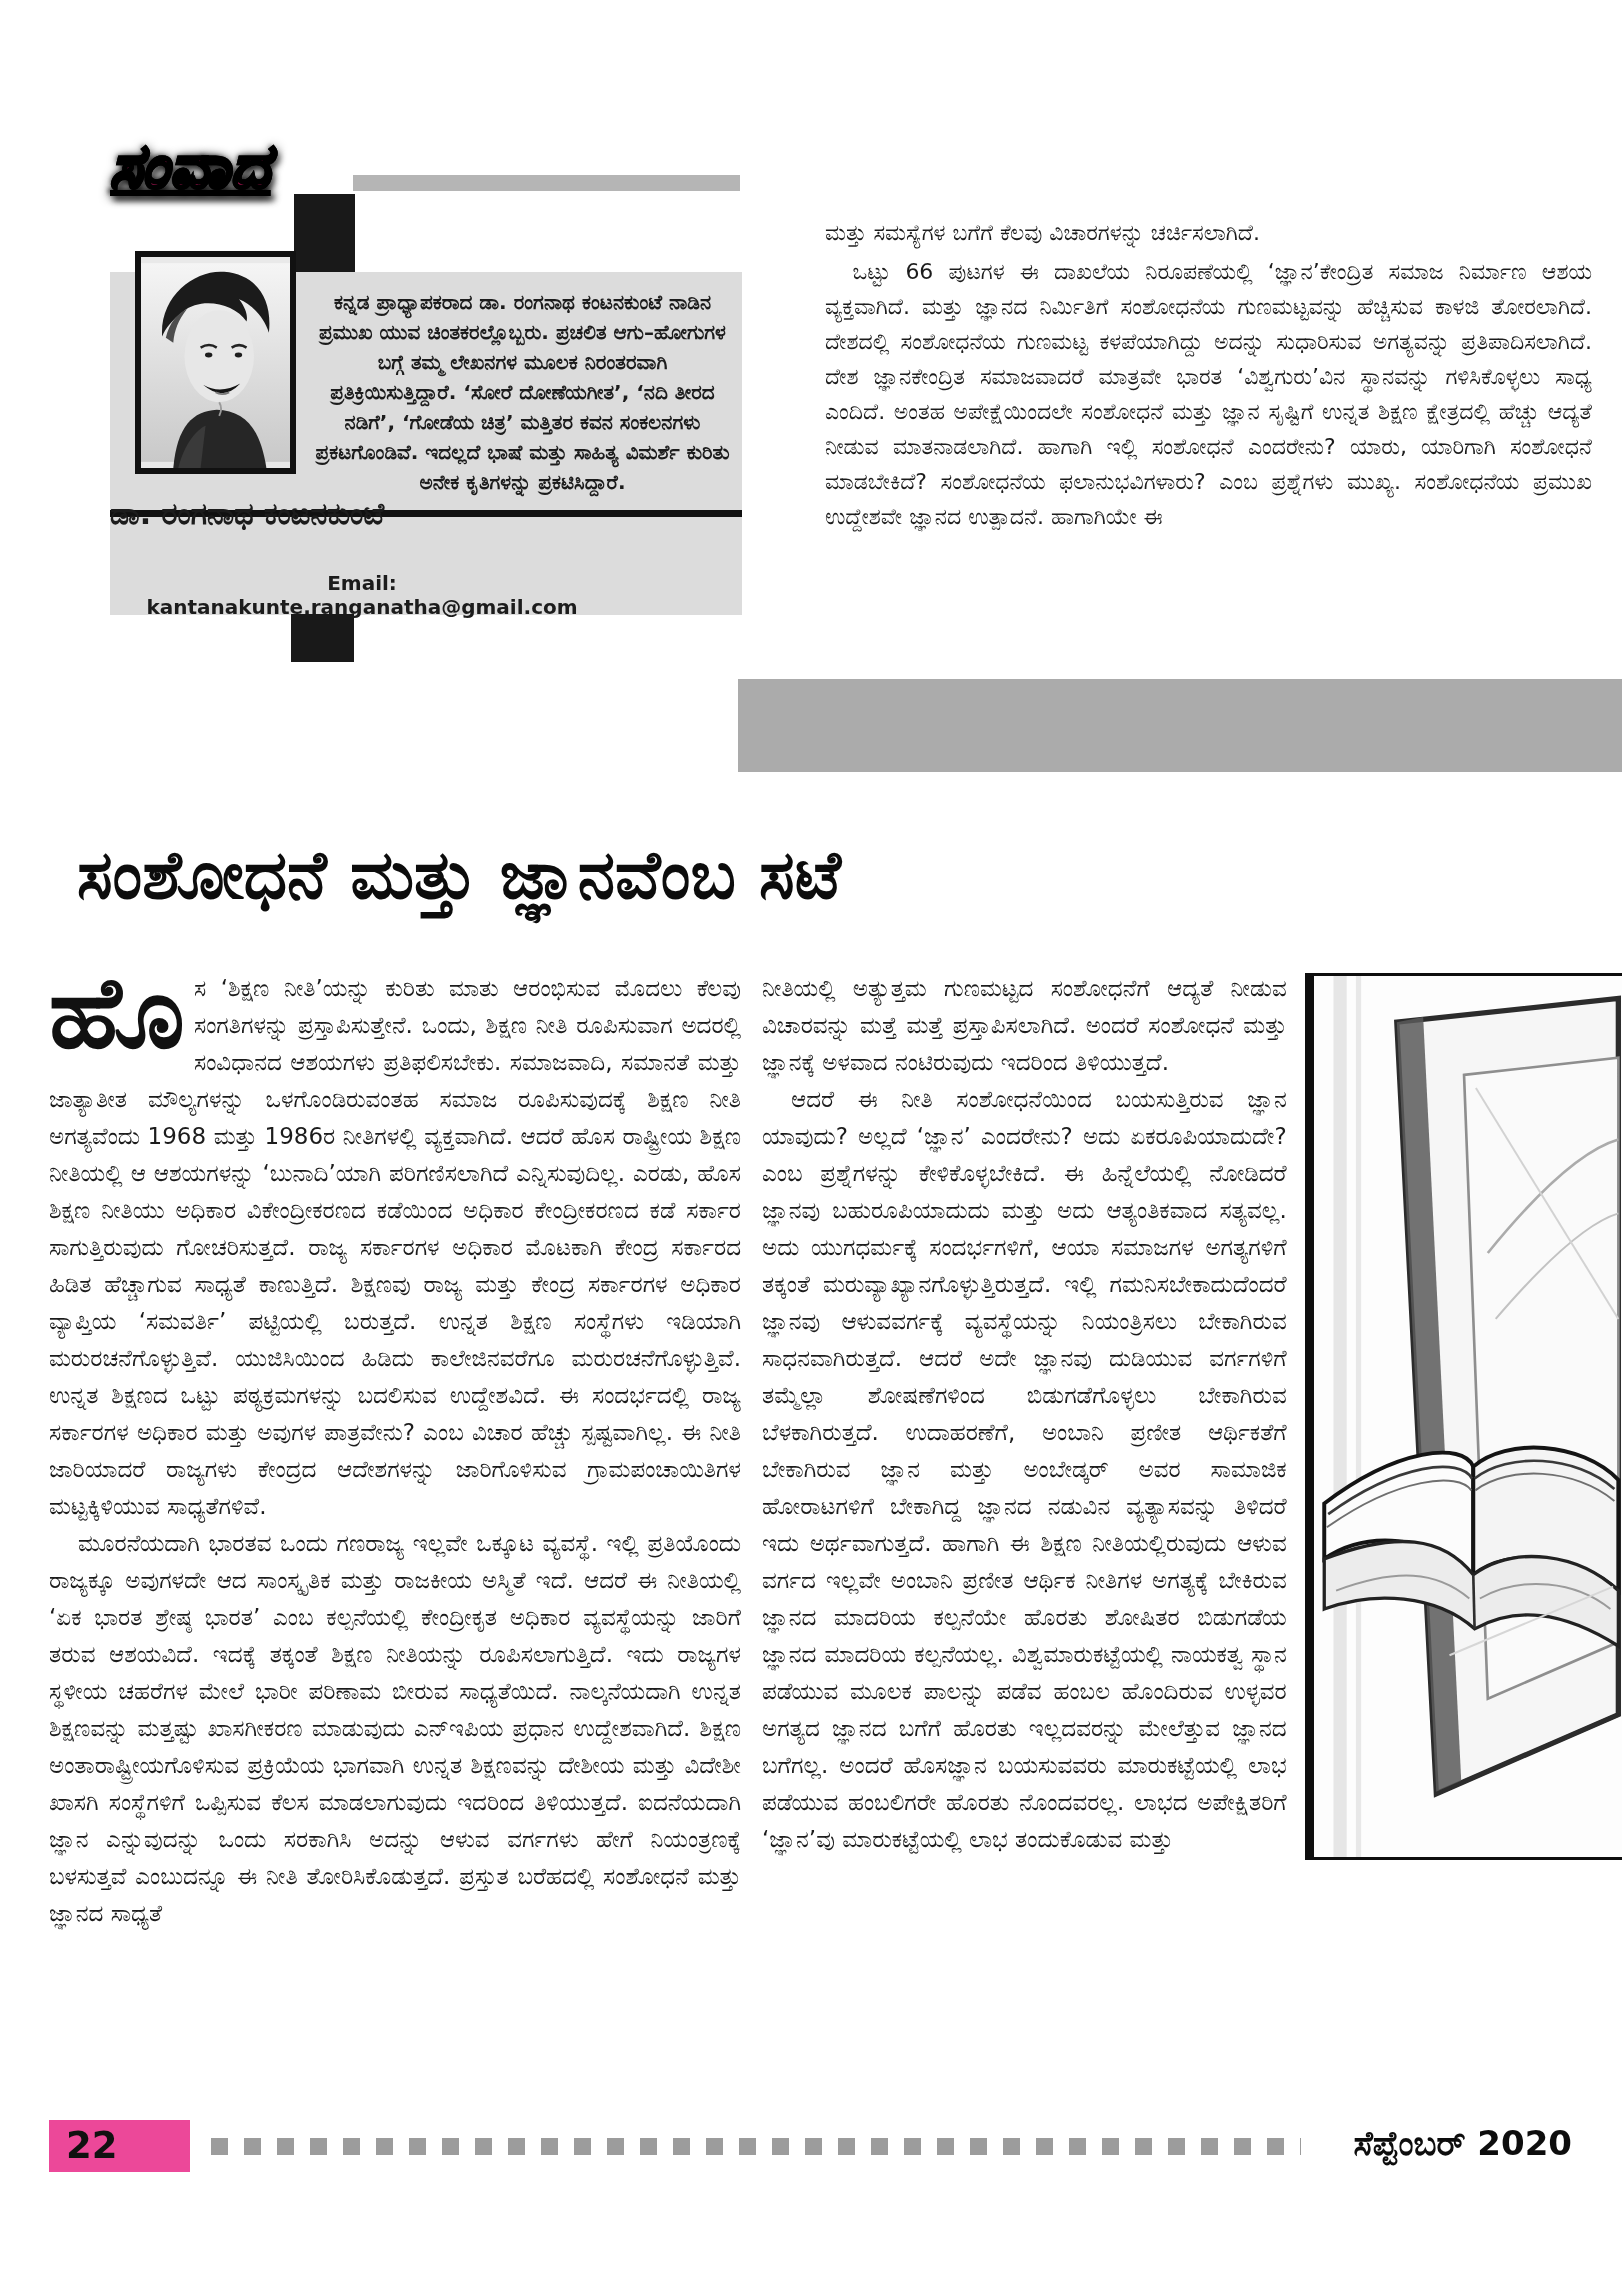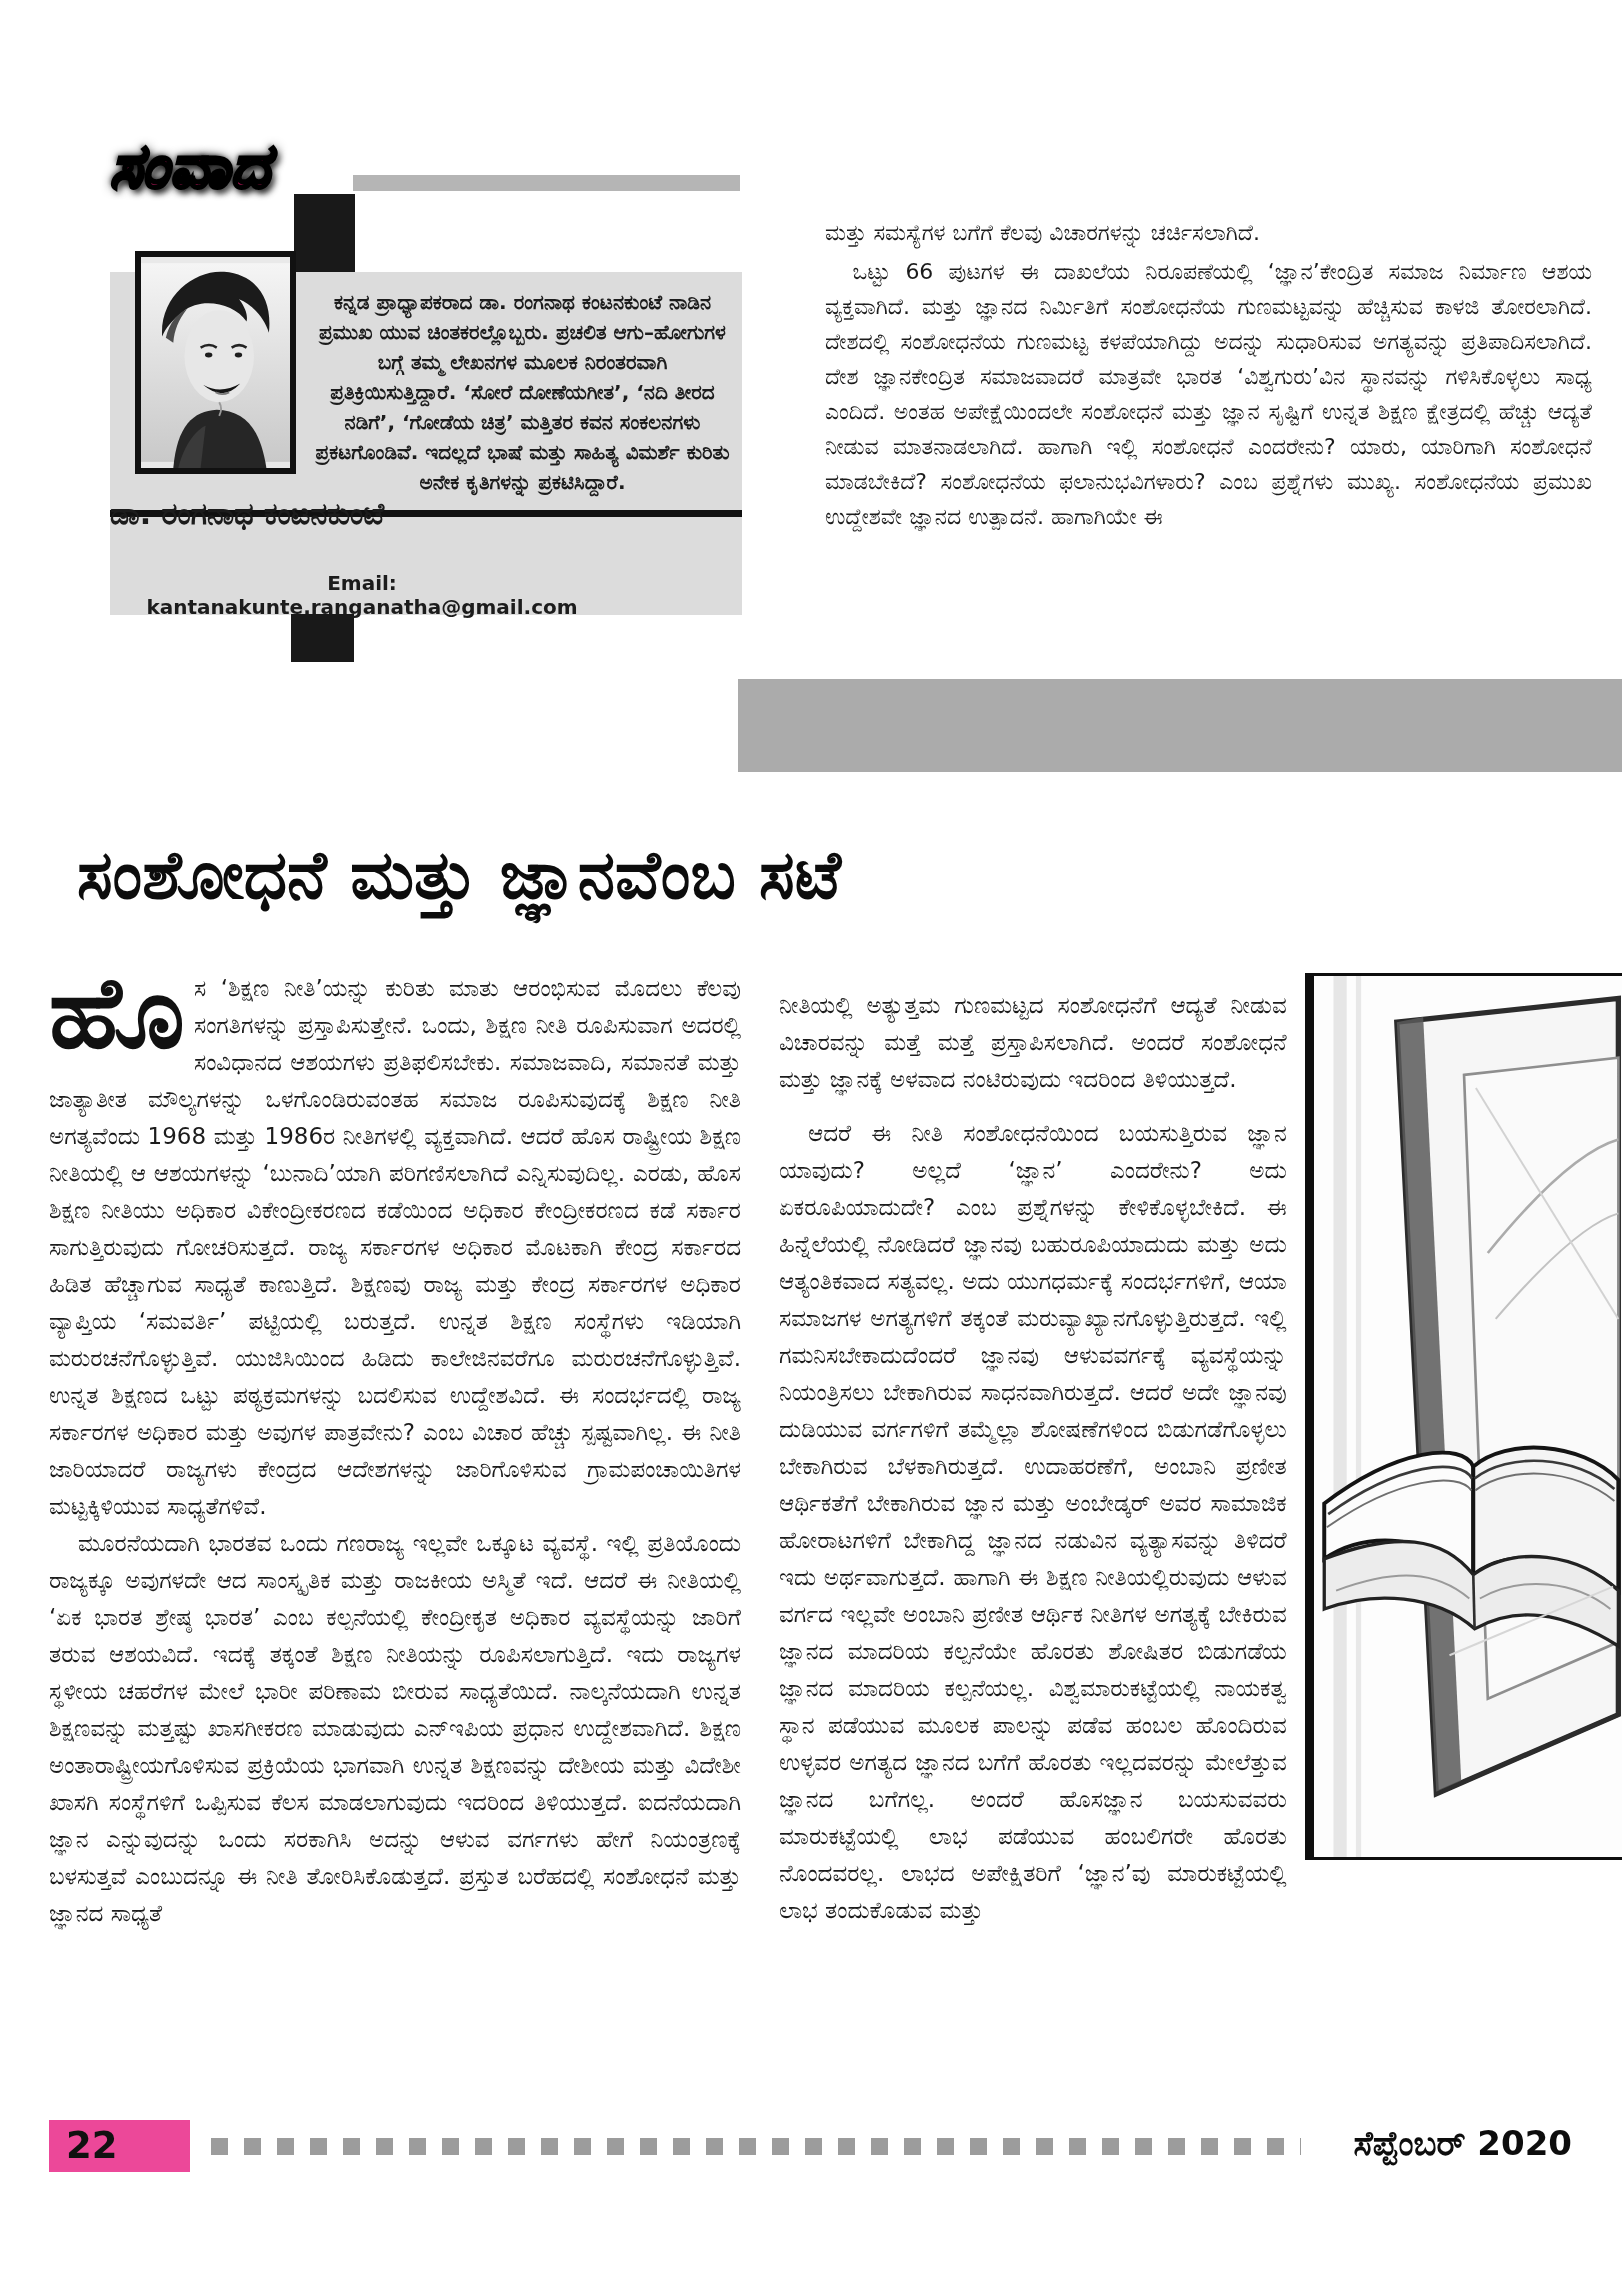--- a/index.html
+++ b/index.html
@@ -8,20 +8,21 @@
     overflow:hidden;font-family:"DejaVu Sans",sans-serif;color:#1c1c1c;
   }
   
   .top-bar{position:absolute;left:353px;top:175px;width:387px;height:16.4px;background:#b5b5b5;}
   .logo{
     position:absolute;left:110px;top:131px;width:262px;height:79px;
     font-size:60px;font-weight:900;font-style:italic;letter-spacing:1.3px;
     color:#be185d;-webkit-text-stroke:3.3px #000;
     text-shadow:0 0 10.5px #000, 3.3px 4.6px 5.9px rgba(0,0,0,.85), -2px -2px 4.6px rgba(0,0,0,.55);
     white-space:nowrap;
+    text-decoration:underline;
   }
   
   .accent-sq{position:absolute;background:#191919;}
   .sq-top{left:294px;top:194px;width:61px;height:173px;}
   .sq-bottom{left:291px;top:614px;width:63px;height:48px;}
   .author-box{position:absolute;left:110px;top:272px;width:632px;height:343px;background:#dcdcdc;}
   .author-photo{
     position:absolute;left:135px;top:251px;width:149px;height:211px;
     border:6.5px solid #111;background:#e9e9e9;z-index:3;
   }
@@ -65,21 +66,21 @@
   .body-left p{margin:0;}
   .body-left p.indent{text-indent:29px;}
   .dropcap{
     float:left;font-size:99px;line-height:77px;font-weight:bold;
     padding:3.9px 9.2px 0 0;color:#111;
   }
   .body-right{
     position:absolute;left:762px;top:970px;width:860px;height:1153px;overflow:hidden;
     font-size:23px;line-height:37px;text-align:justify;
   }
-  .body-right p{margin:17px;}
+  .body-right p{margin:0;}
   .body-right p.indent{text-indent:29px;}
   .book-fig{
     float:right;width:308px;height:881px;margin:2.6px 0 14.4px 18.3px;
     border-left:9.2px solid #0e0e0e;border-top:3.3px solid #0e0e0e;border-bottom:3.3px solid #0e0e0e;
     background:#fdfdfd;
   }
   .book-fig svg{display:block;width:100%;height:100%;}
   
   .footer-pagenum{
     position:absolute;left:49px;top:2120px;width:141px;height:52px;background:#ec4899;

